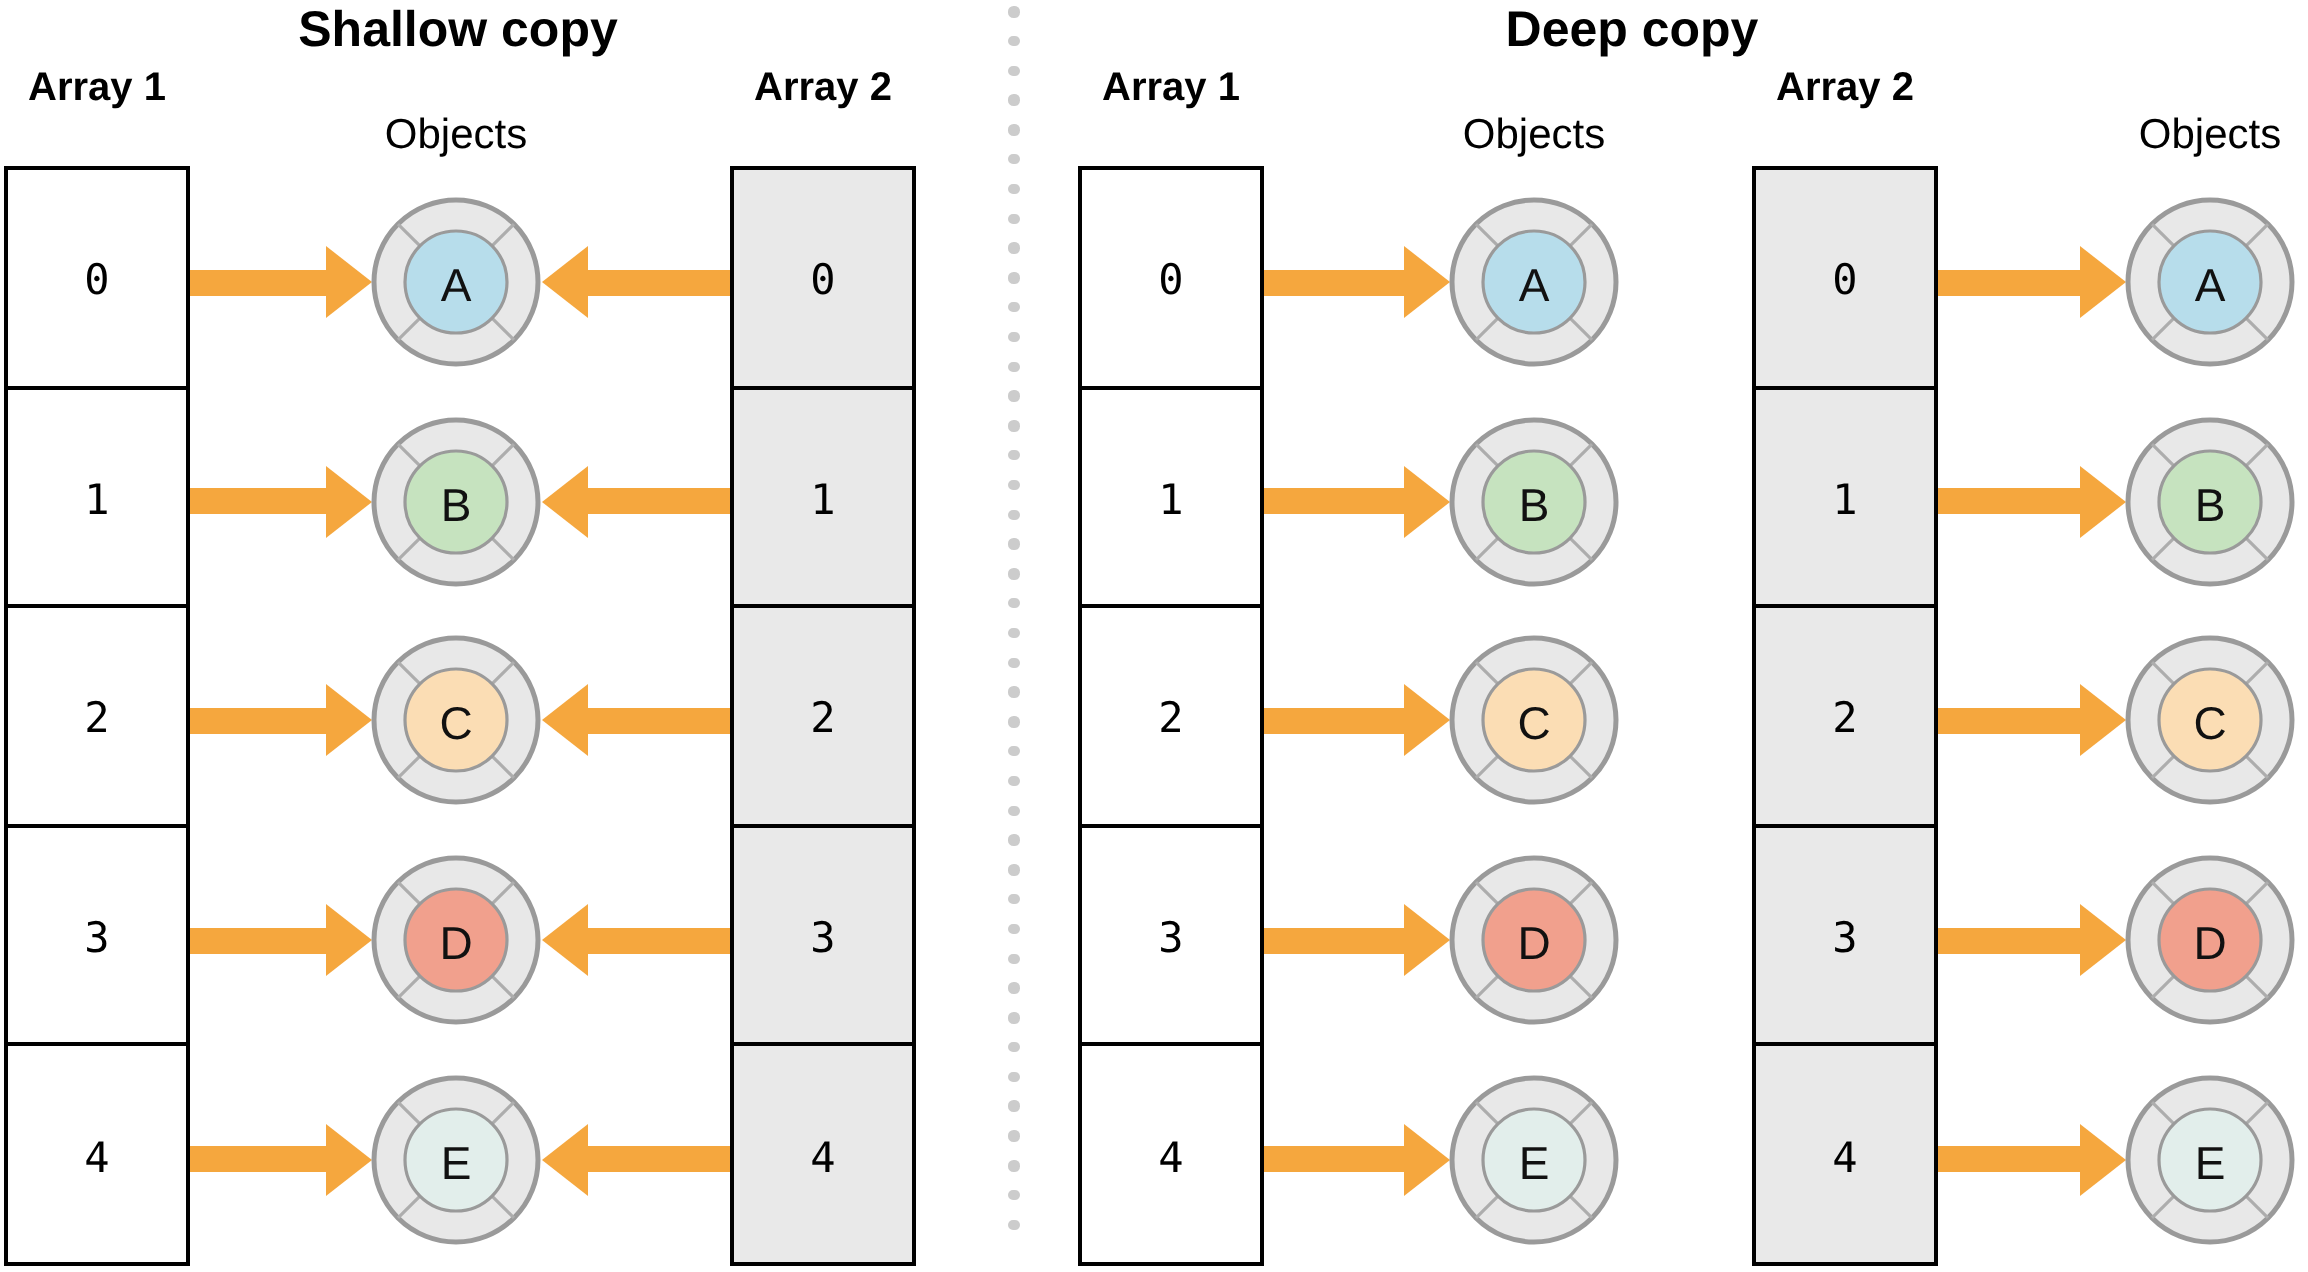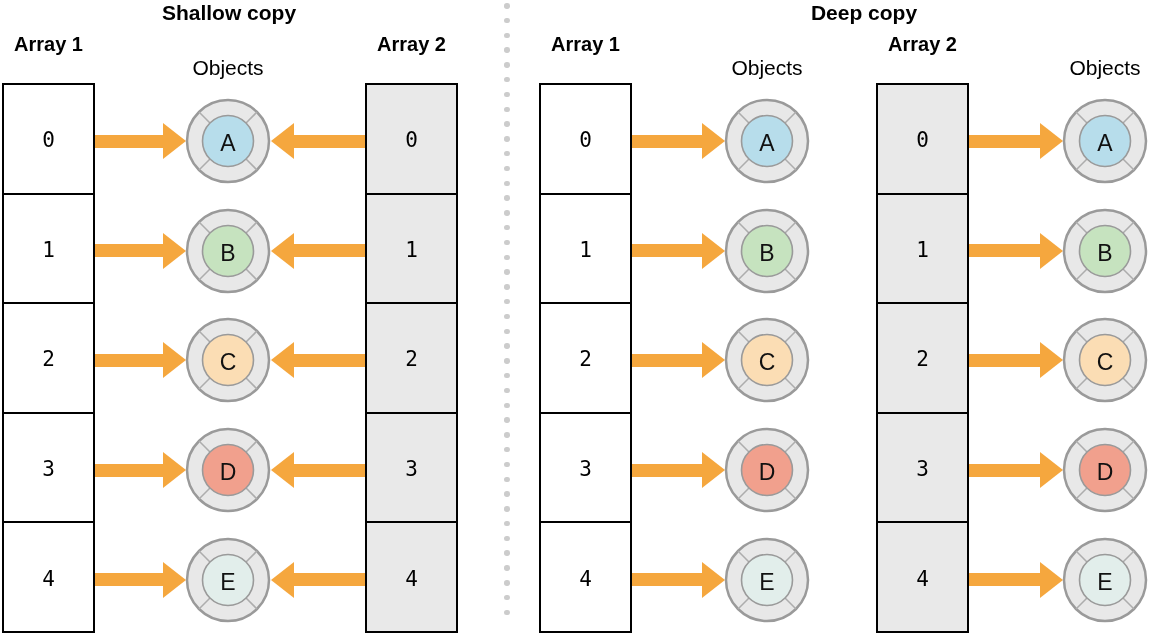--- a/index.html
+++ b/index.html
@@ -1,20 +1,20 @@
 <!DOCTYPE html>
 <html style="--arrow: #F5A73E; --dot: #CCCCCC;"><head>
 <meta charset="utf-8">
 <style>
   html,body{margin:0;padding:0;background:#fff;}
   .canvas{position:relative;width:1154px;height:636px;background:#fff;overflow:hidden;
           font-family:"Liberation Sans",sans-serif;color:#000;}
   .panel{position:absolute;inset:0;}
   .panel-title{position:absolute;top:1px;margin:0;transform:translateX(-50%);
-               font-size:21px;font-weight:700;white-space:nowrap;}
+               font-size:25px;font-weight:700;white-space:nowrap;}
   .col-label{position:absolute;width:160px;margin-left:-80px;text-align:center;
              font-size:20px;font-weight:700;white-space:nowrap;}
   .obj-label{position:absolute;width:160px;margin-left:-80px;text-align:center;
              font-size:21px;font-weight:400;white-space:nowrap;}
   .array-col{position:absolute;box-sizing:border-box;border:2px solid #000;
              display:flex;flex-direction:column;background:#fff;}
   .cell{flex:1;display:flex;align-items:center;justify-content:center;
         border-top:2px solid #000;}
   .cell:first-child{border-top:none;}
   .cell-value{font-family:"DejaVu Sans Mono",monospace;font-size:21px;padding-top:3px;}
@@ -203,21 +203,21 @@
       <div class="dot"></div>
       <div class="dot"></div>
       <div class="dot"></div>
       <div class="dot"></div>
       <div class="dot"></div>
       <div class="dot"></div>
       <div class="dot"></div>
     </div>
 
   <section class="panel">
-    <h2 class="panel-title" style="left:864px">Deep copy</h2>
+    <h2 class="panel-title" style="left:816px">Deep copy</h2>
     <div class="panel-body">
         <div class="col-label" style="left: 585.5px; top: 33px;">Array 1</div>
         <div class="array-col" style="left: 539px; top: 83px; width: 93px; height: 550px;">
           <div class="cell" style="background: rgb(255, 255, 255);">
             <span class="cell-value">0</span>
           </div>
           <div class="cell" style="background: rgb(255, 255, 255);">
             <span class="cell-value">1</span>
           </div>
           <div class="cell" style="background: rgb(255, 255, 255);">

